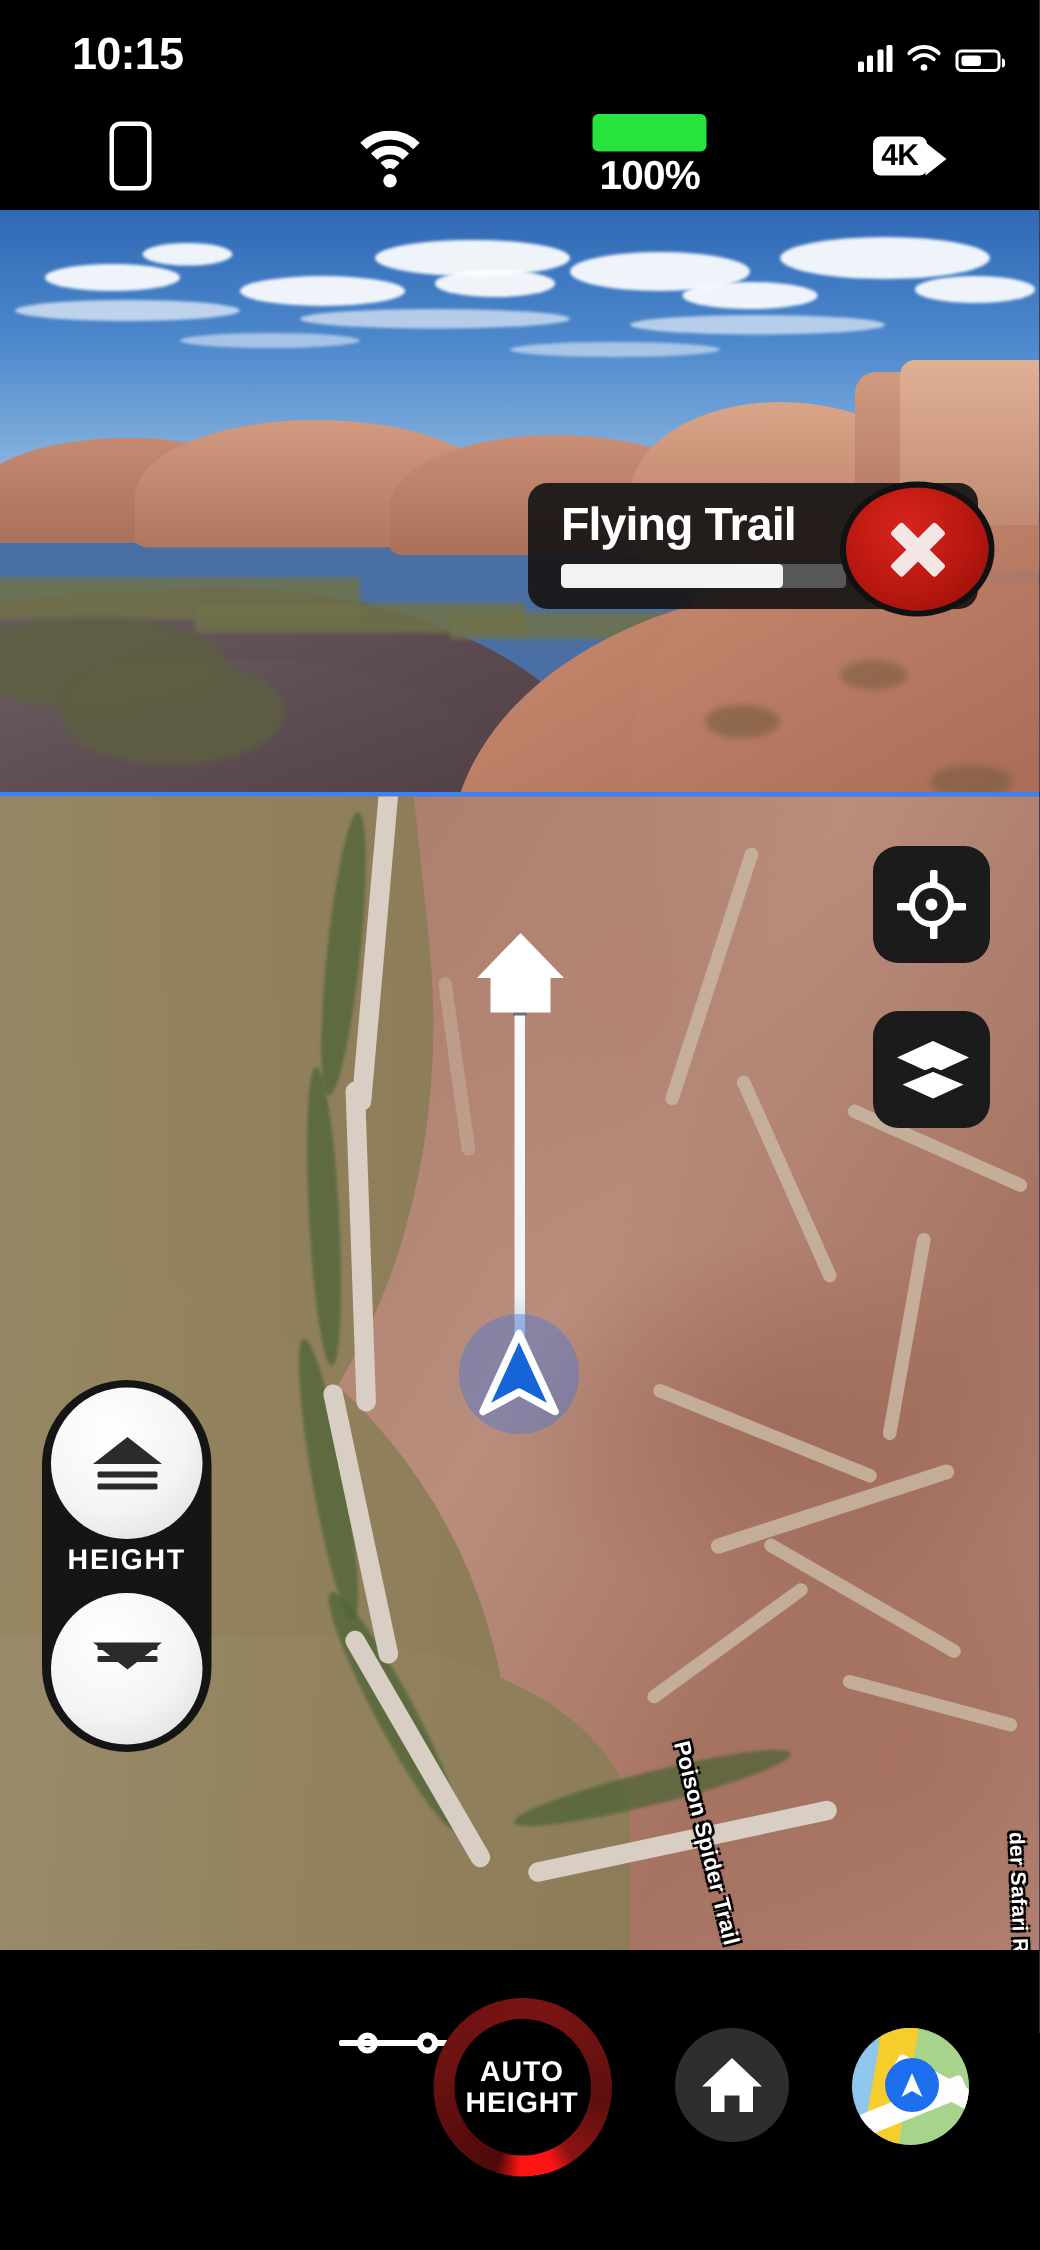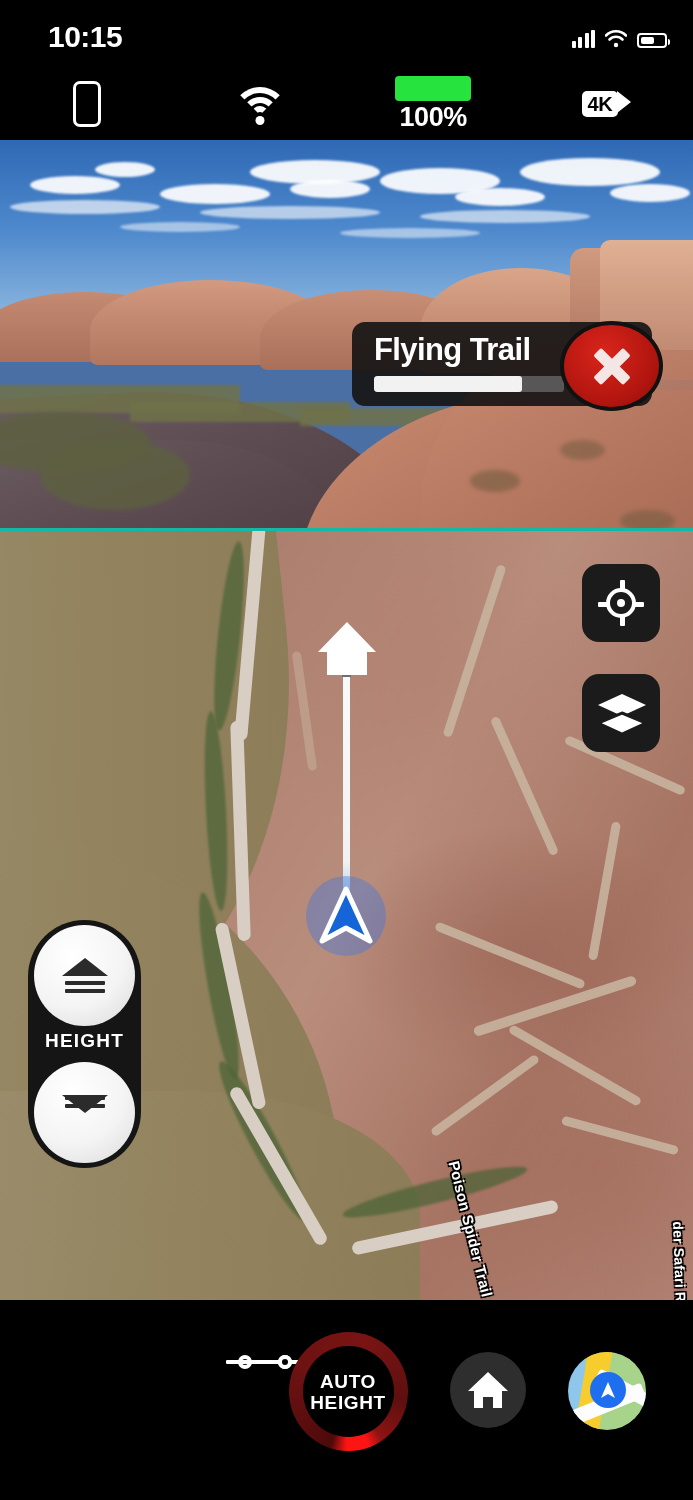--- a/index.html
+++ b/index.html
@@ -2,21 +2,21 @@
 <html><head>
 <meta charset="utf-8">
 <style>
   * { margin:0; padding:0; box-sizing:border-box; }
   html,body {
     width:693px; height:1500px;
     background:#000;
     font-family:"Liberation Sans", sans-serif;
     overflow:hidden;
   }
-  #app { position:relative; width:693px; height:1500px; background:#14b8a6; overflow:hidden; }
+  #app { position:relative; width:693px; height:1500px; background:#3b82f6; overflow:hidden; }
 
   
   .statusbar { position:absolute; top:0; left:0; width:693px; height:68px; background:#000; }
   .sb-time {
     position:absolute; left:48px; top:20px;
     color:#fff; font-size:30px; font-weight:700; letter-spacing:-0.5px;
   }
   .sb-right { position:absolute; right:26px; top:26px; display:flex; align-items:flex-end; gap:10px; height:22px; }
   .cell-bars { display:flex; align-items:flex-end; gap:2.5px; height:18px; }
   .cell-bars i { display:block; width:4px; background:#fff; border-radius:1px; }
@@ -40,21 +40,21 @@
     border-left-color:transparent; border-right-color:transparent; border-radius:50%;
     transform:translateX(-50%);
   }
   .wifi-a1 { width:56px; height:56px; top:4px; }
   .wifi-a2 { width:36px; height:36px; top:14px; }
   .wifi-a3 { width:18px; height:18px; top:23px; }
   .wifi-dot { position:absolute; left:50%; transform:translateX(-50%); bottom:0px; width:9px; height:9px; border-radius:50%; background:#fff; }
   .batt-wrap { display:flex; flex-direction:column; align-items:center; }
   .batt-bar { width:76px; height:25px; border-radius:4px; }
   .batt-pct { color:#fff; font-size:27px; font-weight:700; margin-top:1px; letter-spacing:-0.5px; }
-  .res-ico { display:flex; align-items:flex-start; }
+  .res-ico { display:flex; align-items:flex-end; }
   .res-badge { background:#fff; color:#000; font-size:20px; font-weight:800; padding:3px 6px 3px 6px;
                border-radius:5px; line-height:1; letter-spacing:-0.5px;}
   .res-lens { width:0;height:0; border-top:11px solid transparent; border-bottom:11px solid transparent;
               border-left:14px solid #fff; margin-left:-1px;}
 
   
   .feed { position:absolute; top:140px; left:0; width:693px; height:388px; overflow:hidden; background:#4a6fa5; }
   .sky { position:absolute; inset:0; height:200px;
          background:linear-gradient(180deg,#2f69b5 0%,#4e89cd 45%,#86b2dd 85%,#b9cfe2 100%); }
   .cloud { position:absolute; background:#fff; border-radius:50%; opacity:.92; filter:blur(1.2px); }

